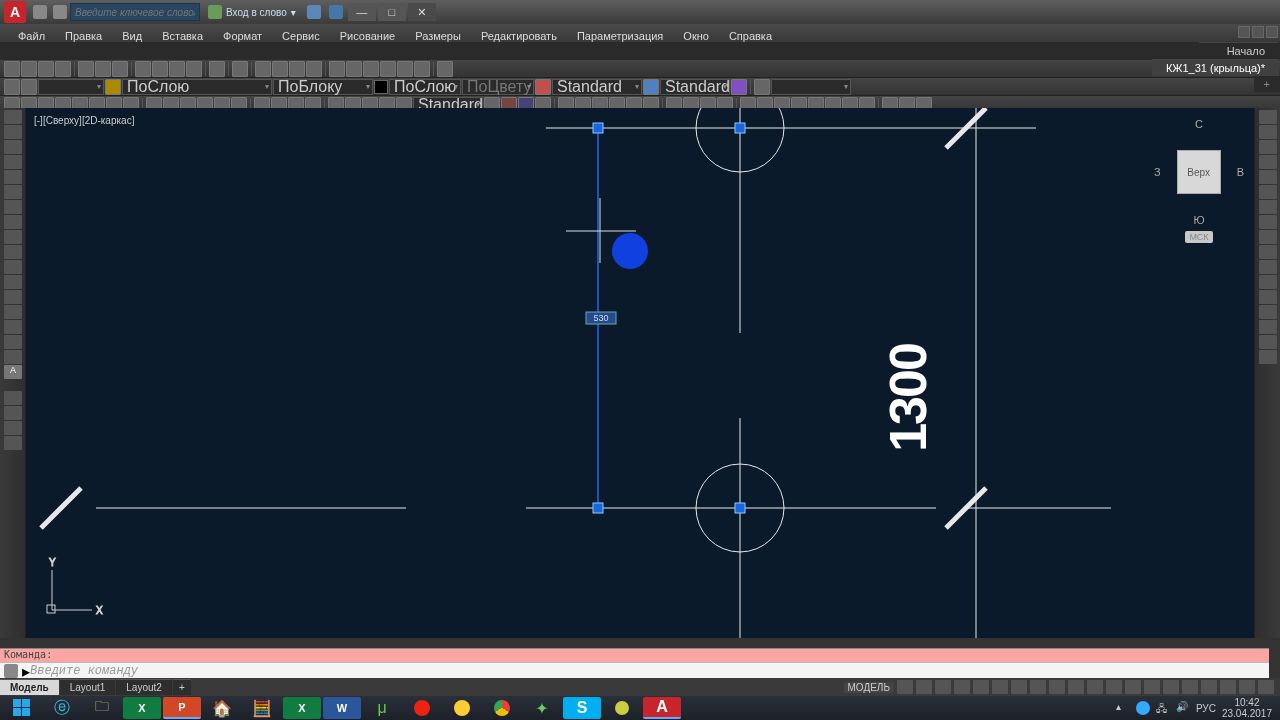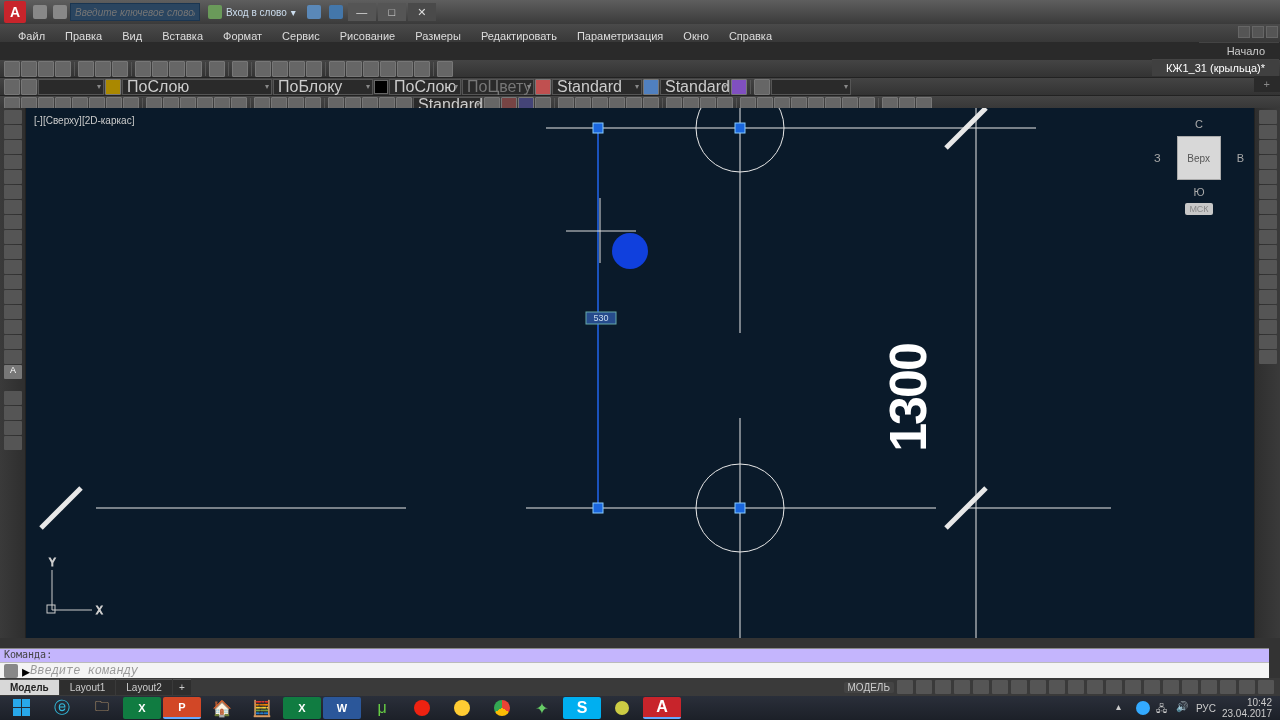--- a/index.html
+++ b/index.html
@@ -31,43 +31,43 @@
 .color-sw { width:14px;height:14px;background:#fff;border:1px solid #666;flex-shrink:0; }
 .color-sw.blk { background:#000; }
 .main { position:absolute; top:108px; left:0; right:0; bottom:82px; display:flex; }
 .left-tools { width:26px; background:linear-gradient(90deg,#3a3a3a,#2e2e2e); display:flex; flex-direction:column; gap:1px; padding:2px 4px; border-right:1px solid #222; }
 .lt-i { width:18px; height:14px; background:#555; border-radius:1px; }
 .right-tools { width:26px; background:linear-gradient(90deg,#2e2e2e,#3a3a3a); display:flex; flex-direction:column; gap:1px; padding:2px 4px; border-left:1px solid #222; }
 .canvas { flex:1; background:#0a1a2a; position:relative; overflow:hidden; }
 .view-label { position:absolute; top:6px; left:6px; color:#ccc; font-size:10px; background:rgba(10,26,42,0.6); padding:1px 2px; }
 svg.drawing { position:absolute; top:0; left:0; width:100%; height:100%; }
 .viewcube { position:absolute; top:10px; right:10px; width:90px; text-align:center; }
-.vc-box { width:44px;height:44px;background:#d8d8d8;border:1px solid #aaa;margin:6px auto;display:flex;align-items:center;justify-content:center;font-size:10px;color:#555; }
+.vc-box { width:44px;height:44px;background:#d8d8d8;border:1px solid #aaa;margin:20px auto;display:flex;align-items:center;justify-content:center;font-size:10px;color:#555; }
 .vc-label { color:#aaa; font-size:11px; }
 .vc-n { display:block; }
 .vc-row { display:flex; justify-content:space-between; align-items:center; width:90px; }
 .vc-btn { font-size:9px; color:#888; background:#c8c8c8; padding:1px 4px; border-radius:2px; margin-top:4px; display:inline-block; }
-.cmd-area { position:absolute; bottom:42px; left:0; right:11px; height:30px; background:#c4b5fd; border-top:1px solid #888; }
+.cmd-area { position:absolute; bottom:42px; left:0; right:11px; height:30px; background:#fca5a5; border-top:1px solid #888; }
 .cmd-hist { height:14px; padding:0 4px; font-size:10px; color:#444; font-family:Consolas,monospace; border-bottom:1px solid #bbb; }
 .cmd-line { height:16px; display:flex; align-items:center; padding:0 4px; background:#f4f4f4; }
 .cmd-prompt-icon { width:14px;height:14px;background:#888;border-radius:2px;margin-right:4px; }
 .cmd-input { font-size:12px; color:#999; font-style:italic; font-family:Liberation Mono, monospace; }
 .layout-tabs { position:absolute; bottom:24px; left:0; right:0; height:18px; background:#3a3a3a; display:flex; align-items:center; font-size:10px; }
 .lt-tab { padding:2px 10px; color:#ccc; background:#2e2e2e; margin-right:1px; border-top:1px solid #555; }
 .lt-tab.active { background:#d8d8d8; color:#222; font-weight:bold; }
 .statusbar { position:absolute; bottom:24px; right:0; height:18px; display:flex; align-items:center; gap:3px; padding:0 6px; }
 .sb-i { width:16px;height:14px;background:#555;border-radius:1px; }
 .sb-txt { color:#ccc;font-size:10px;padding:0 4px;background:#444;border-radius:2px; }
 .taskbar { position:absolute; bottom:0; left:0; right:0; height:24px; background:linear-gradient(#2a2f3a,#1c2028); display:flex; align-items:center; padding:0 2px; }
 .task-i { width:38px;height:22px;margin:0 1px;display:flex;align-items:center;justify-content:center;border-radius:2px; }
 .task-i.active { background:rgba(255,255,255,0.15); border-bottom:2px solid #6af; }
 .task-flex { flex:1; }
 .tray { display:flex; align-items:center; gap:6px; color:#ccc; font-size:10px; padding:0 6px; }
 .tray-i { width:14px;height:14px;display:inline-block; }
-.tray-time { text-align:right; line-height:11px; font-size:10px; }
+.tray-time { text-align:center; line-height:11px; font-size:10px; }
 .dim-text { fill:#fff; font-size:52px; font-weight:bold; font-family:Arial; letter-spacing:-2px; }
 </style>
 </head>
 <body>
 
 <div class="titlebar">
   <div class="app-icon">A</div>
   <div class="qat"></div>
   <div class="qat"></div>
   <input class="search-box" placeholder="Введите ключевое слово/фразу" style="">

